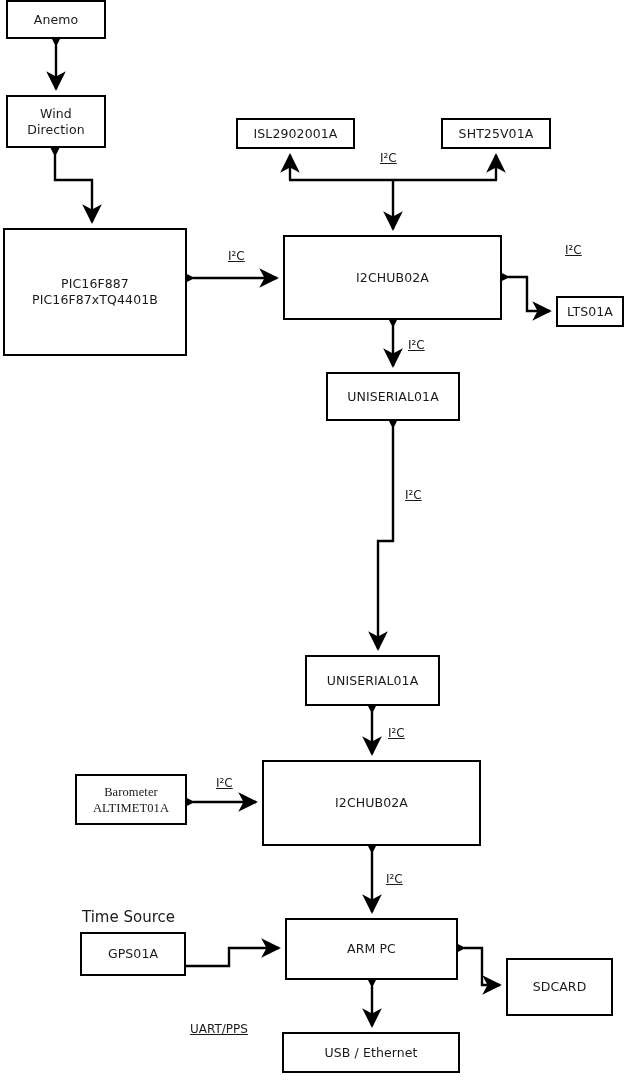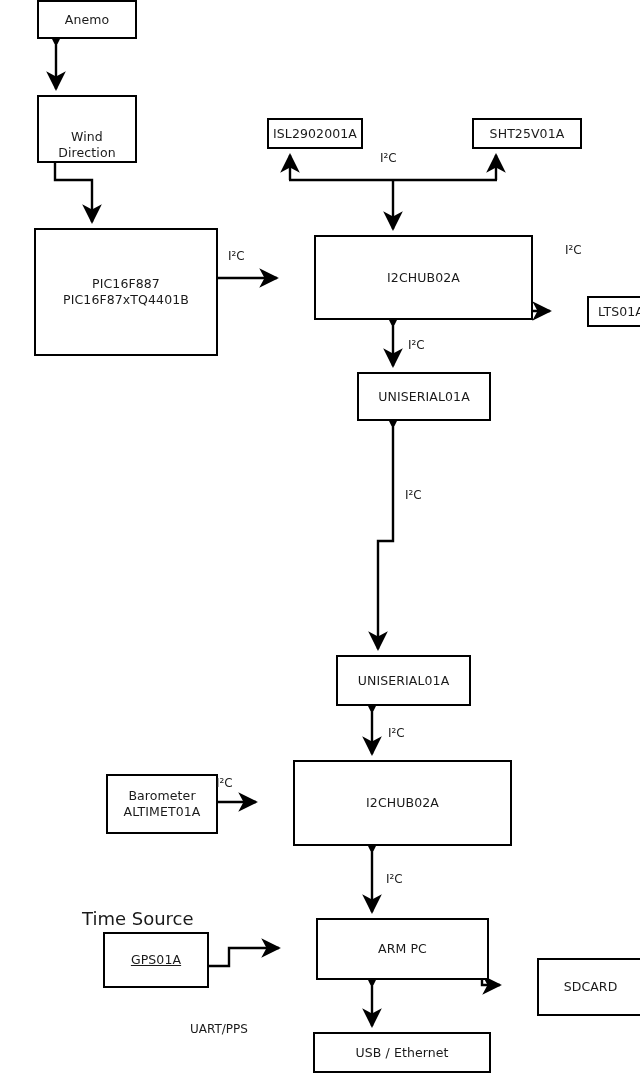--- a/index.html
+++ b/index.html
@@ -33,39 +33,39 @@
     background: #ffffff;
     display: flex;
     align-items: center;
     justify-content: center;
     text-align: center;
     color: #1a1a1a;
     font-size: 12.5px;
     line-height: 1.28;
     letter-spacing: 0.1px;
     z-index: 2;
-    margin-left: 31px;
   }
   .node .lbl {
     display: block;
     white-space: pre-line;
     padding: 0 4px;
   }
   .edge-label {
     position: absolute;
     color: #1a1a1a;
     font-size: 12px;
     line-height: 1;
     white-space: nowrap;
     z-index: 3;
+    text-decoration: underline;
   }
   .free-label {
     position: absolute;
     color: #1a1a1a;
-    font-size: 18px;
+    font-size: 15px;
     line-height: 1;
     white-space: nowrap;
     z-index: 3;
   }
 </style>
 </head>
 <body>
 
 <div id="diagram">
 
@@ -105,31 +105,31 @@
       <path d="M464,948 L482,948 L482,985 L500,985" marker-start="url(#ah)" marker-end="url(#ah)"></path>
 
       <line x1="372" y1="986" x2="372" y2="1026" marker-start="url(#ah)" marker-end="url(#ah)"></line>
     </g>
   </svg>
 
   <div class="node" style="left:6px;top:0px;width:100px;height:39px;">
     <span class="lbl">Anemo</span>
   </div>
 
-  <div class="node" style="left:6px;top:95px;width:100px;height:68px;align-items:flex-end;">
+  <div class="node" style="left:6px;top:95px;width:100px;height:53px;">
     <span class="lbl">Wind
 Direction</span>
   </div>
 
   <div class="node" style="left:3px;top:228px;width:184px;height:128px;">
     <span class="lbl">PIC16F887
 PIC16F87xTQ4401B</span>
   </div>
 
-  <div class="node" style="left:236px;top:118px;width:96px;height:31px;">
+  <div class="node" style="left:236px;top:118px;width:119px;height:31px;">
     <span class="lbl">ISL2902001A</span>
   </div>
 
   <div class="node" style="left:441px;top:118px;width:110px;height:31px;">
     <span class="lbl">SHT25V01A</span>
   </div>
 
   <div class="node" style="left:283px;top:235px;width:219px;height:85px;">
     <span class="lbl">I2CHUB02A</span>
   </div>
@@ -139,30 +139,30 @@
   </div>
 
   <div class="node" style="left:326px;top:372px;width:134px;height:49px;">
     <span class="lbl">UNISERIAL01A</span>
   </div>
 
   <div class="node" style="left:305px;top:655px;width:135px;height:51px;">
     <span class="lbl">UNISERIAL01A</span>
   </div>
 
-  <div class="node" style="left:75px;top:774px;width:112px;height:60px;">
+  <div class="node" style="left:75px;top:774px;width:112px;height:51px;font-family:Liberation Serif, serif;">
     <span class="lbl">Barometer
 ALTIMET01A</span>
   </div>
 
   <div class="node" style="left:262px;top:760px;width:219px;height:86px;">
     <span class="lbl">I2CHUB02A</span>
   </div>
 
-  <div class="node" style="left:72px;top:932px;width:106px;height:56px;text-decoration:underline;">
+  <div class="node" style="left:80px;top:932px;width:106px;height:44px;">
     <span class="lbl">GPS01A</span>
   </div>
 
   <div class="node" style="left:285px;top:918px;width:173px;height:62px;align-items:center;">
     <span class="lbl">ARM PC</span>
   </div>
 
   <div class="node" style="left:506px;top:958px;width:107px;height:58px;">
     <span class="lbl">SDCARD</span>
   </div>

